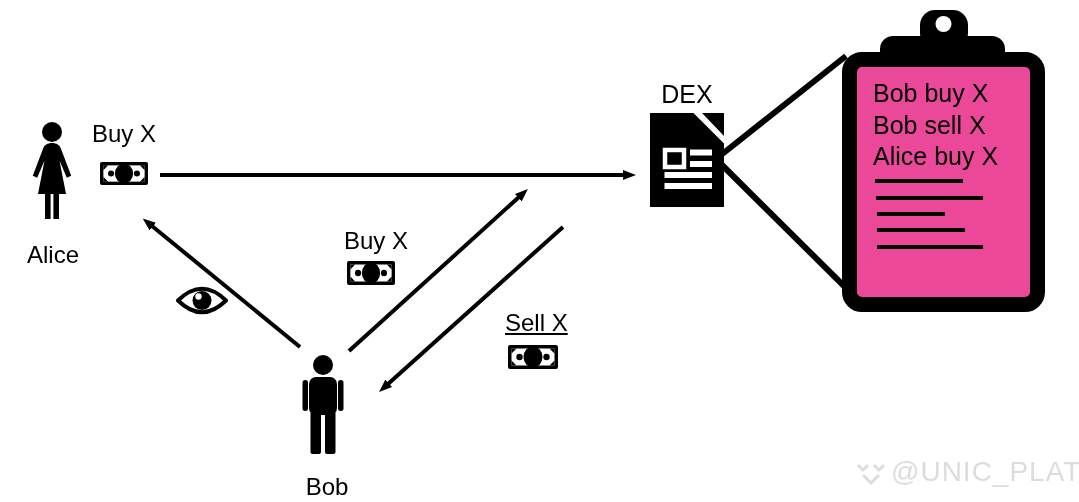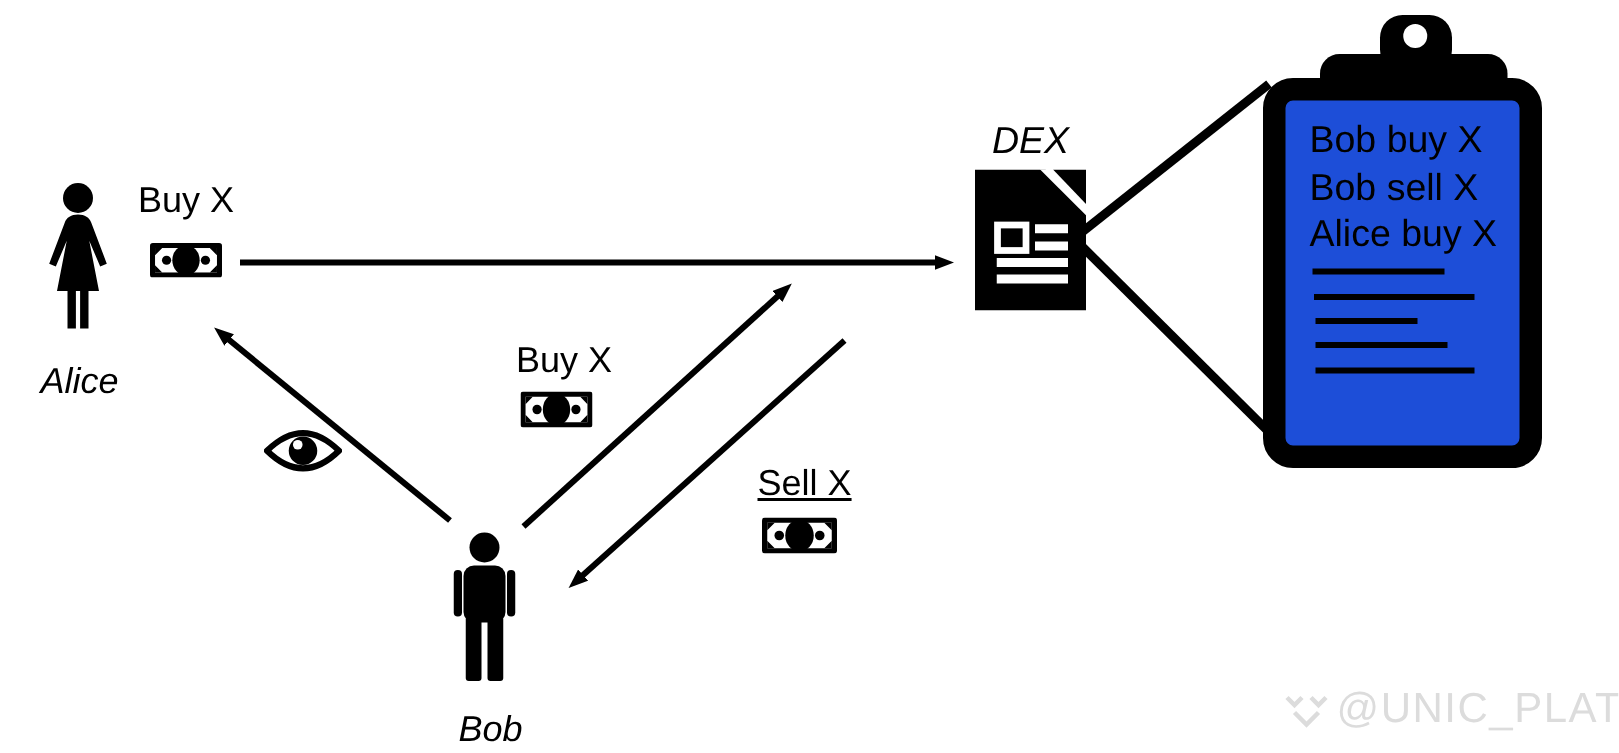--- a/index.html
+++ b/index.html
@@ -18,21 +18,21 @@
     overflow:hidden;
   }
   .abs{position:absolute;}
   .label{
     position:absolute;
     font-size:24px;
     line-height:1.1;
     white-space:nowrap;
     color:var(--ink);
   }
-  .center{text-align:center;font-style:italic;}
+  .center{text-align:center;}
   svg{display:block;}
   .fill-ink{fill:var(--ink);}
 
   
   #arrows{position:absolute;left:0;top:0;width:1079px;height:502px;}
 
   
   #fig-alice{left:28px;top:120px;width:48px;height:103px;}
   #lbl-alice{left:18px;top:242px;width:70px;}
   #lbl-alice-buy{left:92px;top:121px;}
@@ -46,24 +46,24 @@
   #lbl-sell{left:505px;top:310px;text-decoration:underline;}
   #money-sell{left:508px;top:345px;width:50px;height:24px;}
   #eye{left:176px;top:285px;width:52px;height:31px;}
 
   
   #lbl-dex{left:650px;top:81px;width:74px;font-size:25px;}
   #doc-dex{left:650px;top:113px;width:74px;height:94px;}
 
   
   #clipboard{
-    left:842px;top:52px;width:186px;height:260px;
+    left:842px;top:52px;width:203px;height:260px;
     border:15px solid var(--ink);
     border-radius:20px;
-    background:#1d4ed8;
+    background:#ec4899;
     box-sizing:border-box;
   }
   #clip-top{left:879px;top:10px;width:128px;height:58px;}
   #clip-entries{
     position:absolute;left:16px;top:11px;
     font-size:25px;line-height:31.5px;white-space:nowrap;
   }
   .rule{position:absolute;height:4px;background:var(--ink);}
   #rule-1{left:18px;top:112px;width:88px;}
   #rule-2{left:19px;top:129px;width:107px;}

